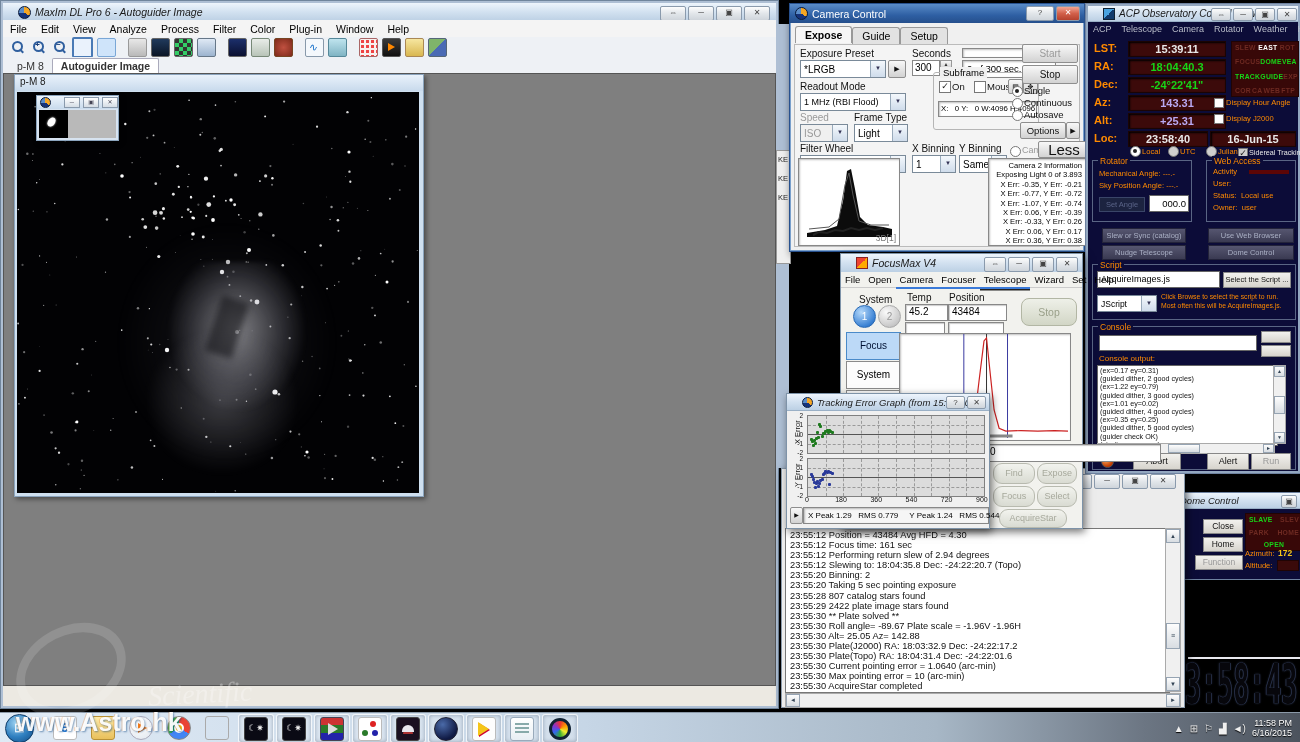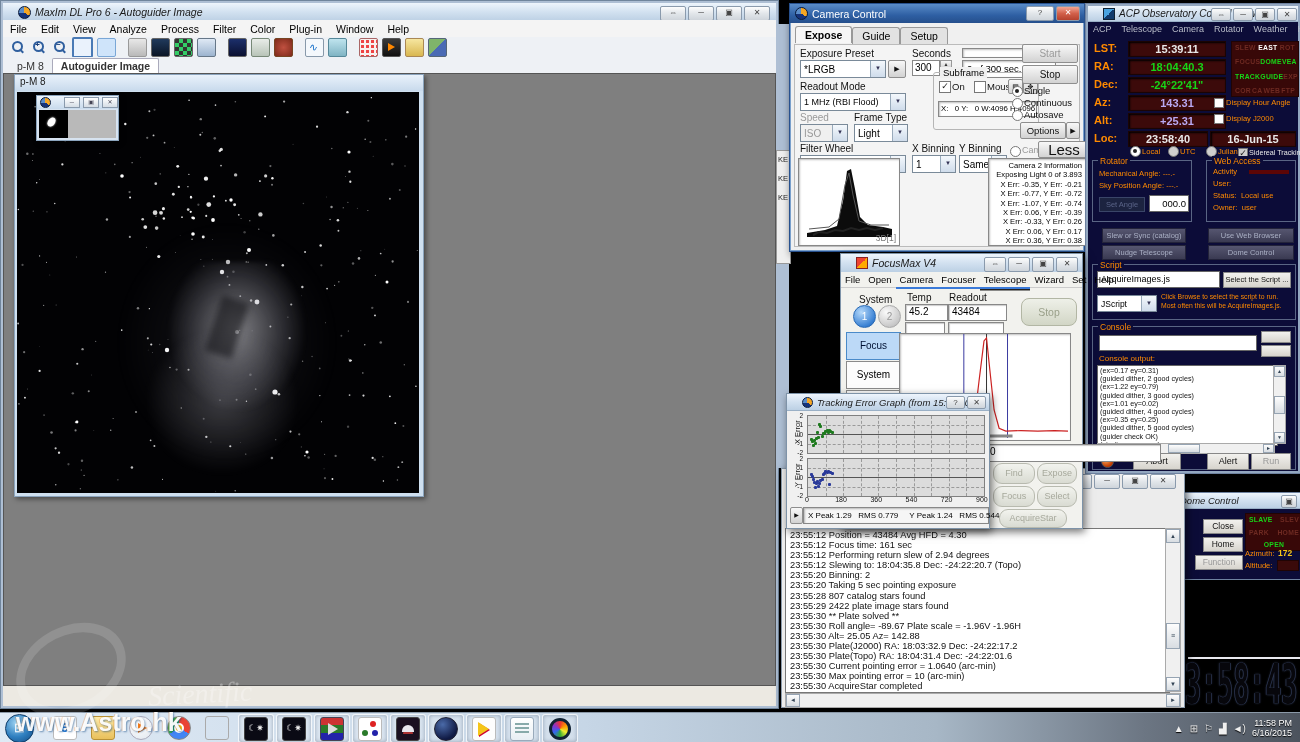--- a/index.html
+++ b/index.html
@@ -911,21 +911,21 @@
         <span class="mitem u-blue" data-name="focusmax-menu-focuser">Focuser</span>
         <span class="mitem u-dark" data-name="focusmax-menu-telescope">Telescope</span>
         <span class="mitem" data-name="focusmax-menu-wizard">Wizard</span>
         <span class="mitem" data-name="focusmax-menu-set">Set</span>
         <span class="mitem" data-name="focusmax-menu-help">Help</span>
       </div>
     <span class="lbl" style="left:18px;top:40px;" data-name="system-label">System</span>
     <div class="circlebtn on" style="left:12px;top:51px;" data-name="system1-button">1</div>
     <div class="circlebtn off" style="left:37px;top:51px;" data-name="system2-button">2</div>
     <span class="lbl" style="left:66px;top:38px;" data-name="temp-label">Temp</span>
-    <span class="lbl" style="left:108px;top:38px;" data-name="position-label">Readout</span>
+    <span class="lbl" style="left:108px;top:38px;" data-name="position-label">Position</span>
     <div class="field" style="position:absolute;left:64px;top:50px;width:38px;height:14px;font-size:10px;padding:1px 0 0 3px;" data-name="temp-field">45.2</div>
     <div class="field" style="position:absolute;left:107px;top:50px;width:54px;height:14px;font-size:10px;padding:1px 0 0 3px;" data-name="position-field">43484</div>
     <div class="field" style="position:absolute;left:64px;top:68px;width:38px;height:14px;" data-name="temp-field-2"></div>
     <div class="field" style="position:absolute;left:107px;top:68px;width:54px;height:14px;" data-name="position-field-2"></div>
     <div class="pill" id="fm-stop" style="left:180px;top:44px;width:54px;height:26px;line-height:26px;" data-name="focusmax-stop-button">Stop</div>
     <div class="sidebtn active" style="left:5px;top:78px;" data-name="focus-tab-button">Focus</div>
     <div class="sidebtn" style="left:5px;top:107px;" data-name="system-tab-button">System</div>
     <div class="sidebtn" style="left:5px;top:136px;height:66px;" data-name="focusmax-side-panel"></div>
     <div class="sunken" style="position:absolute;left:58px;top:79px;width:170px;height:106px;background:#fff;" data-name="focus-vcurve-graph">
       <svg id="fmgraph" width="168" height="104" data-name="focus-vcurve-plot">

